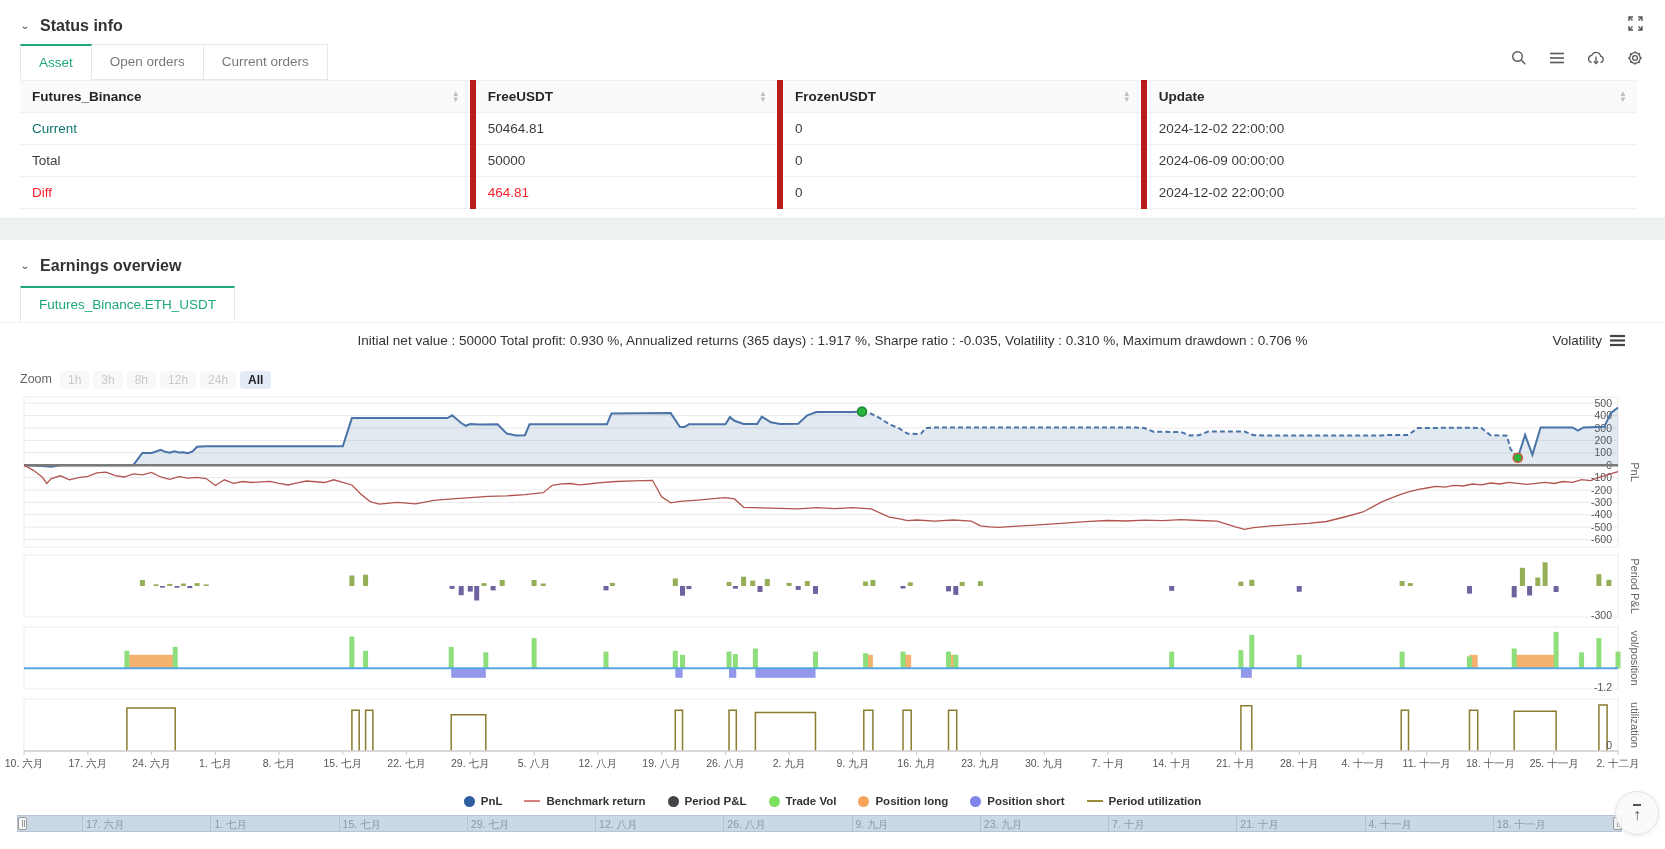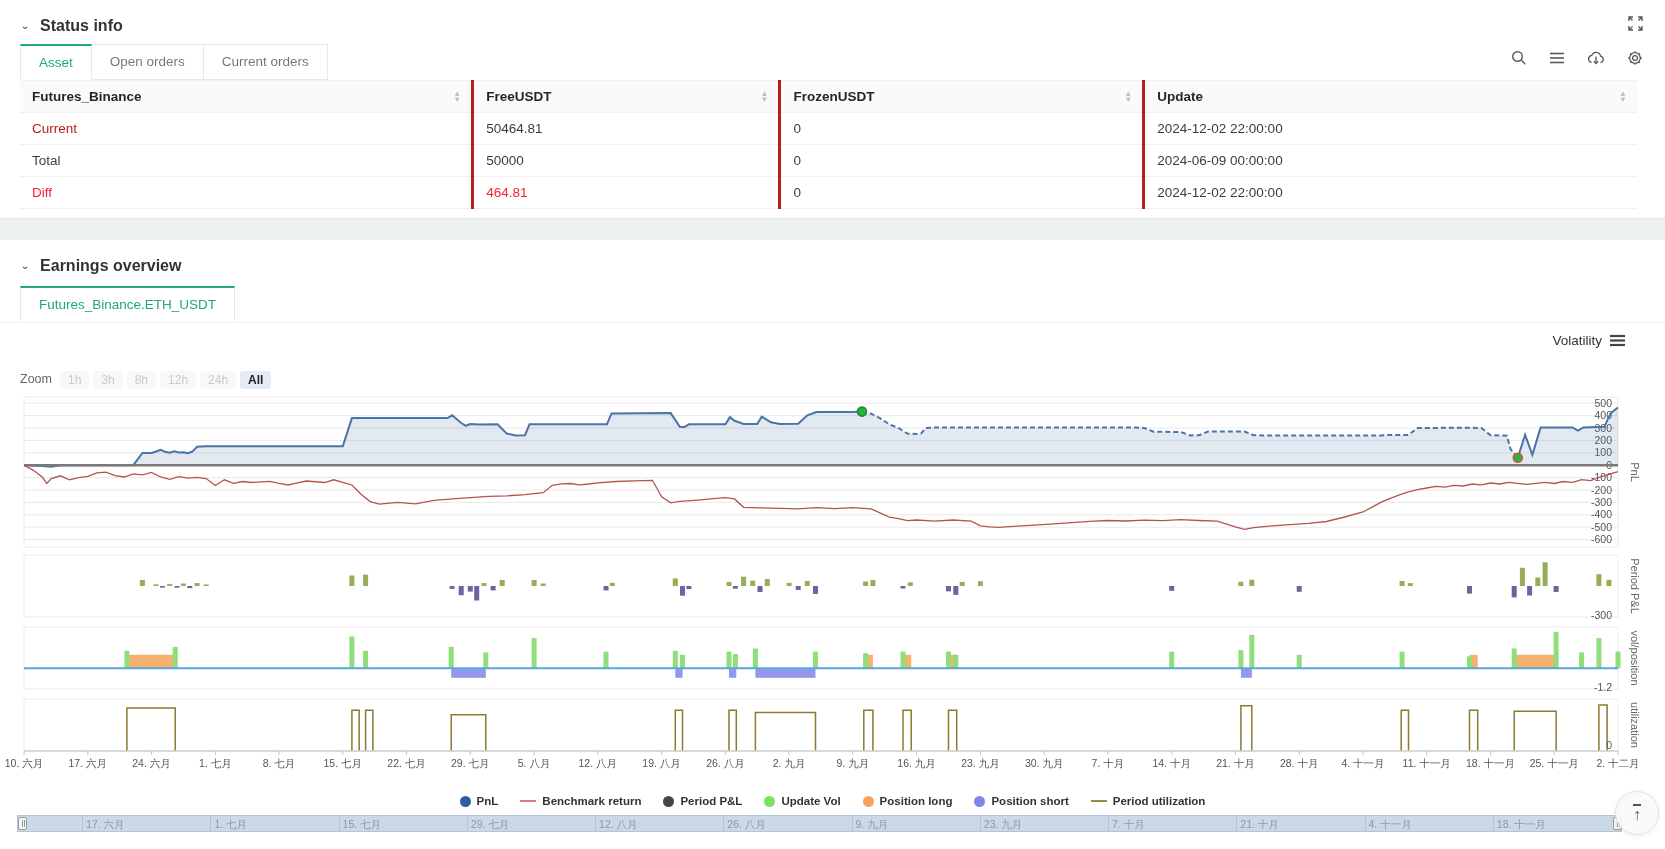--- a/index.html
+++ b/index.html
@@ -18,27 +18,27 @@
   .tabs { display:flex; }
   .tab { padding:9px 18px; font-size:13.5px; color:rgba(0,0,0,.55); background:#fff;
          border:1px solid #e8e8e8; border-left-width:0; cursor:pointer; position:relative; }
   .tab:first-child { border-left-width:1px; }
   .tab.active { color:#1fa87c; font-weight:500; border-top:2px solid #1fa87c; border-bottom-color:#fff; }
   .tool-icons { display:flex; gap:22px; align-items:center; padding-bottom:10px; }
   .tool-icons svg { cursor:pointer; }
 
   
   table { width:1617px; margin:0 0 0 20px; border-collapse:collapse; font-size:13.5px; table-layout:fixed; }
-  th,td { border-bottom:1px solid #f0f0f0; border-right:3px solid #b91c1c; padding:7px 12px; text-align:left;
+  th,td { border-bottom:1px solid #f0f0f0; border-right:6px solid #b91c1c; padding:7px 12px; text-align:left;
           height:32px; white-space:nowrap; overflow:hidden; }
   th:last-child, td:last-child { border-right:none; }
   thead th { background:#fafafa; color:#262626; font-weight:700; position:relative; border-top:1px solid #f0f0f0; }
   .sorter { position:absolute; right:10px; top:50%; transform:translateY(-50%); display:flex; flex-direction:column;
             line-height:6px; font-size:8px; color:#bfbfbf; cursor:pointer; }
-  td.link { color:#b91c1c; cursor:pointer; }
+  td.link { color:#0f766e; cursor:pointer; }
   td.red  { color:#f5222d; }
 
   .divider-band { width:1665px; height:22px; background:#eef1f2; border-top:1px solid #e6e9ea; margin-top:9px; }
 
   
   .earn-tabs { display:flex; padding:0 20px; margin-top:8px; border-bottom:1px solid #f0f0f0; }
   .stats-row { position:relative; margin-top:10px; height:22px; }
   .stats-text { position:absolute; left:0; right:0; text-align:center; font-size:13.5px; color:#333; }
   .fullscreen { position:absolute; right:40px; top:0; display:flex; align-items:center; gap:8px;
                 font-size:13.5px; color:#333; cursor:pointer; }
@@ -158,20 +158,21 @@
   <section>
     <div class="sec-head">
       <span class="caret">⌄</span>
       <h2>Earnings overview</h2>
     </div>
     <div class="earn-tabs">
       <div class="tab active">Futures_Binance.ETH_USDT</div>
     </div>
 
     <div class="stats-row">
+      <div class="stats-text">Initial net value : 50000 Total profit: 0.930 %, Annualized returns (365 days) : 1.917 %, Sharpe ratio : -0.035, Volatility : 0.310 %, Maximum drawdown : 0.706 %</div>
       <div class="fullscreen">
         <span>Volatility</span>
         <svg width="15" height="13" viewBox="0 0 15 13" stroke="#444" stroke-width="2.2">
           <line x1="0" y1="2" x2="15" y2="2"></line>
             <line x1="0" y1="6.5" x2="15" y2="6.5"></line>
             <line x1="0" y1="11" x2="15" y2="11"></line>
         </svg>
       </div>
     </div>
 
@@ -403,21 +404,21 @@
         <div class="legend-item">
           <span class="legend-line" style="border-top-color: rgb(216, 124, 124);"></span>
           <span>Benchmark return</span>
         </div>
         <div class="legend-item">
           <span class="legend-dot" style="background: rgb(67, 67, 72);"></span>
           <span>Period P&amp;L</span>
         </div>
         <div class="legend-item">
           <span class="legend-dot" style="background: rgb(126, 224, 96);"></span>
-          <span>Update Vol</span>
+          <span>Trade Vol</span>
         </div>
         <div class="legend-item">
           <span class="legend-dot" style="background: rgb(247, 163, 92);"></span>
           <span>Position long</span>
         </div>
         <div class="legend-item">
           <span class="legend-dot" style="background: rgb(128, 133, 233);"></span>
           <span>Position short</span>
         </div>
         <div class="legend-item">

